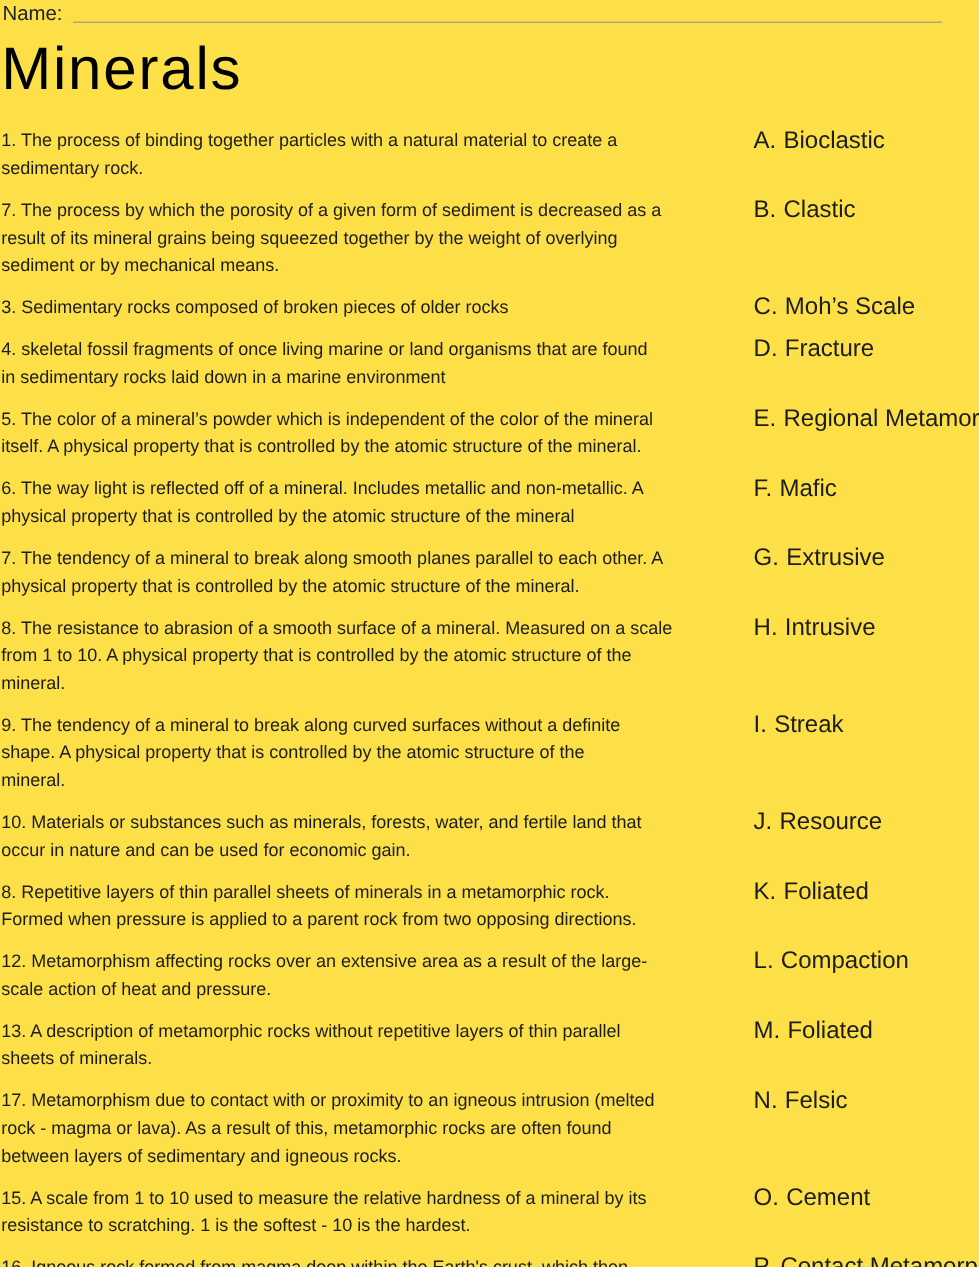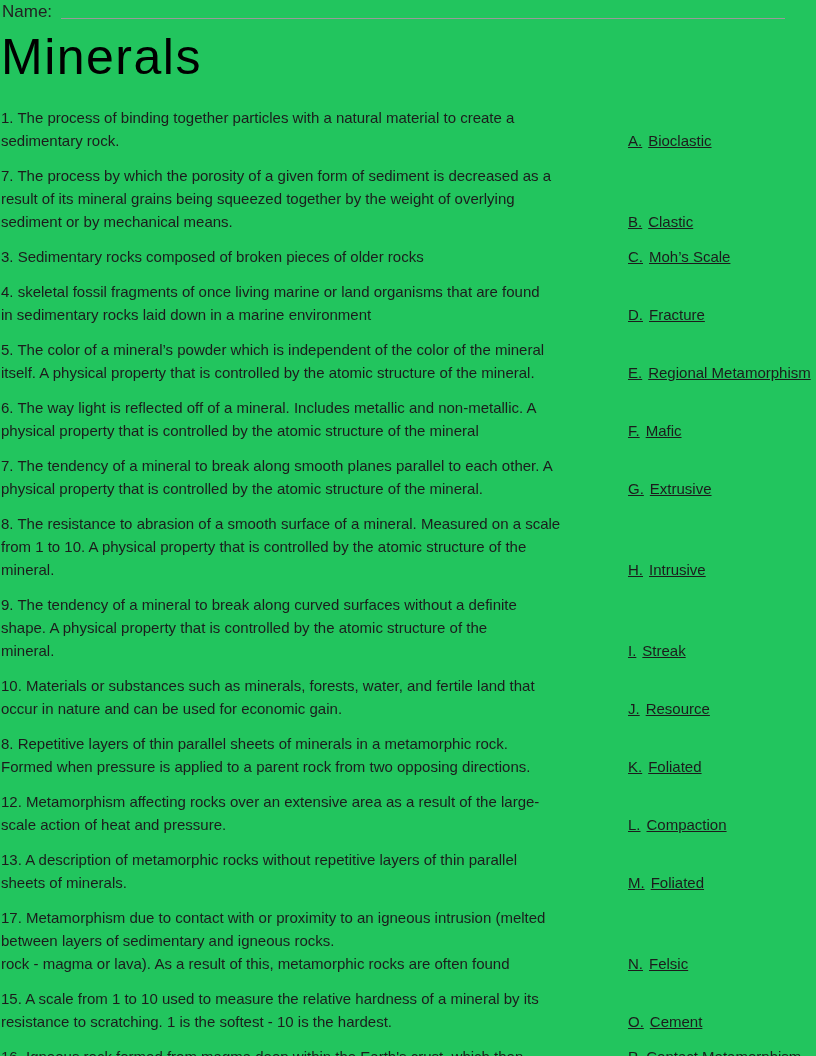--- a/index.html
+++ b/index.html
@@ -1,21 +1,21 @@
 <!DOCTYPE html>
 <html><head>
 <meta charset="utf-8">
 <style>
   html, body { margin: 0; padding: 0; background: #ffffff; }
   .page {
     position: relative;
     width: 816px;
     height: 1056px;
     overflow: hidden;
-    background: #22c55e;
+    background: #fde047;
     box-sizing: border-box;
     padding: 2px 0 0 1px;
     font-family: "Liberation Sans", sans-serif;
     color: #1c1c1c;
   }
   .name-row {
     display: flex;
     align-items: flex-end;
     height: 20px;
     padding-left: 1px;
@@ -36,37 +36,36 @@
     margin: 4px 0 18px 0;
     font-size: 50px;
     line-height: 62px;
     font-weight: 400;
     letter-spacing: 1.5px;
     color: #000000;
   }
   .matching { }
   .row {
     display: flex;
-    align-items: flex-end;
+    align-items: flex-start;
     margin-bottom: 12px;
   }
   .question {
     width: 612px;
     flex: 0 0 612px;
     font-size: 15px;
     line-height: 23px;
   }
   .question .qline { white-space: nowrap; }
   .answer {
     flex: 1;
     margin-left: 15px;
-    font-size: 15px;
+    font-size: 20px;
     line-height: 23px;
     white-space: nowrap;
-    text-decoration: underline;
   }
   .answer .term { margin-left: 6px; }
 </style>
 </head>
 <body>
 
 <div class="page">
   <div class="name-row">
     <span class="name-label">Name:</span>
     <span class="name-line"></span>
@@ -201,22 +200,22 @@
           <div class="qline">sheets of minerals.</div>
         </div>
     <div class="answer">
       <span class="letter">M.</span><span class="term">Foliated</span>
     </div>
   </div>
 
   <div class="row">
     <div class="question">
           <div class="qline">17. Metamorphism due to contact with or proximity to an igneous intrusion (melted</div>
+          <div class="qline">rock - magma or lava). As a result of this, metamorphic rocks are often found</div>
           <div class="qline">between layers of sedimentary and igneous rocks.</div>
-          <div class="qline">rock - magma or lava). As a result of this, metamorphic rocks are often found</div>
         </div>
     <div class="answer">
       <span class="letter">N.</span><span class="term">Felsic</span>
     </div>
   </div>
 
   <div class="row">
     <div class="question">
           <div class="qline">15. A scale from 1 to 10 used to measure the relative hardness of a mineral by its</div>
           <div class="qline">resistance to scratching. 1 is the softest - 10 is the hardest.</div>

